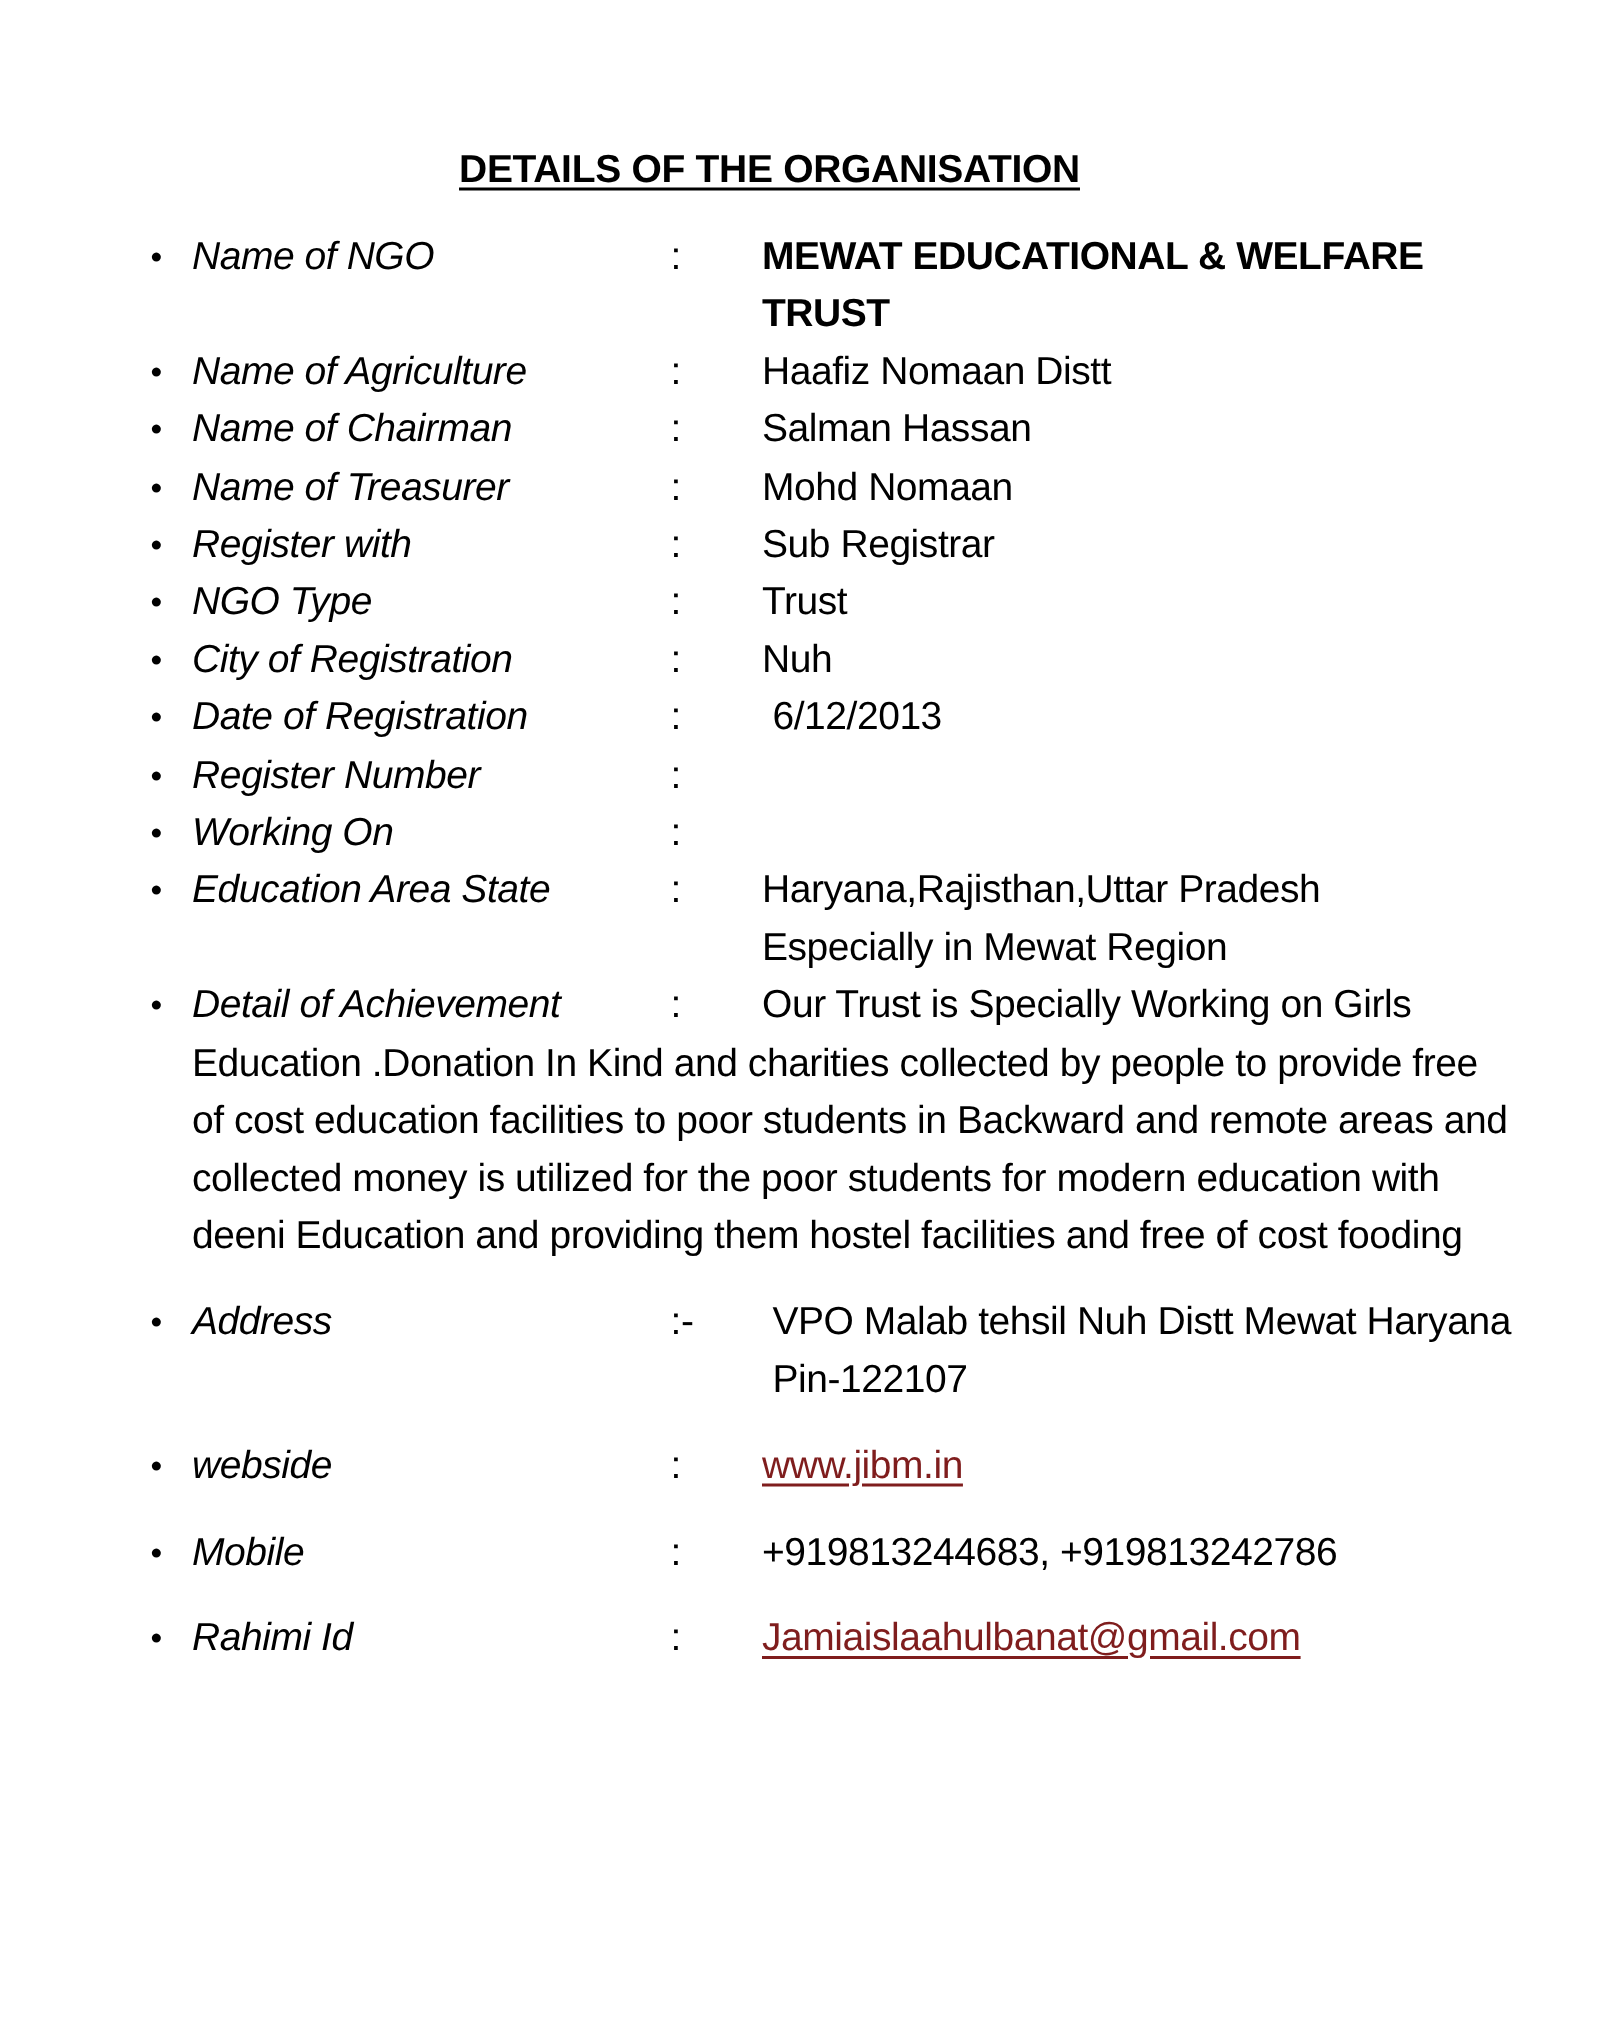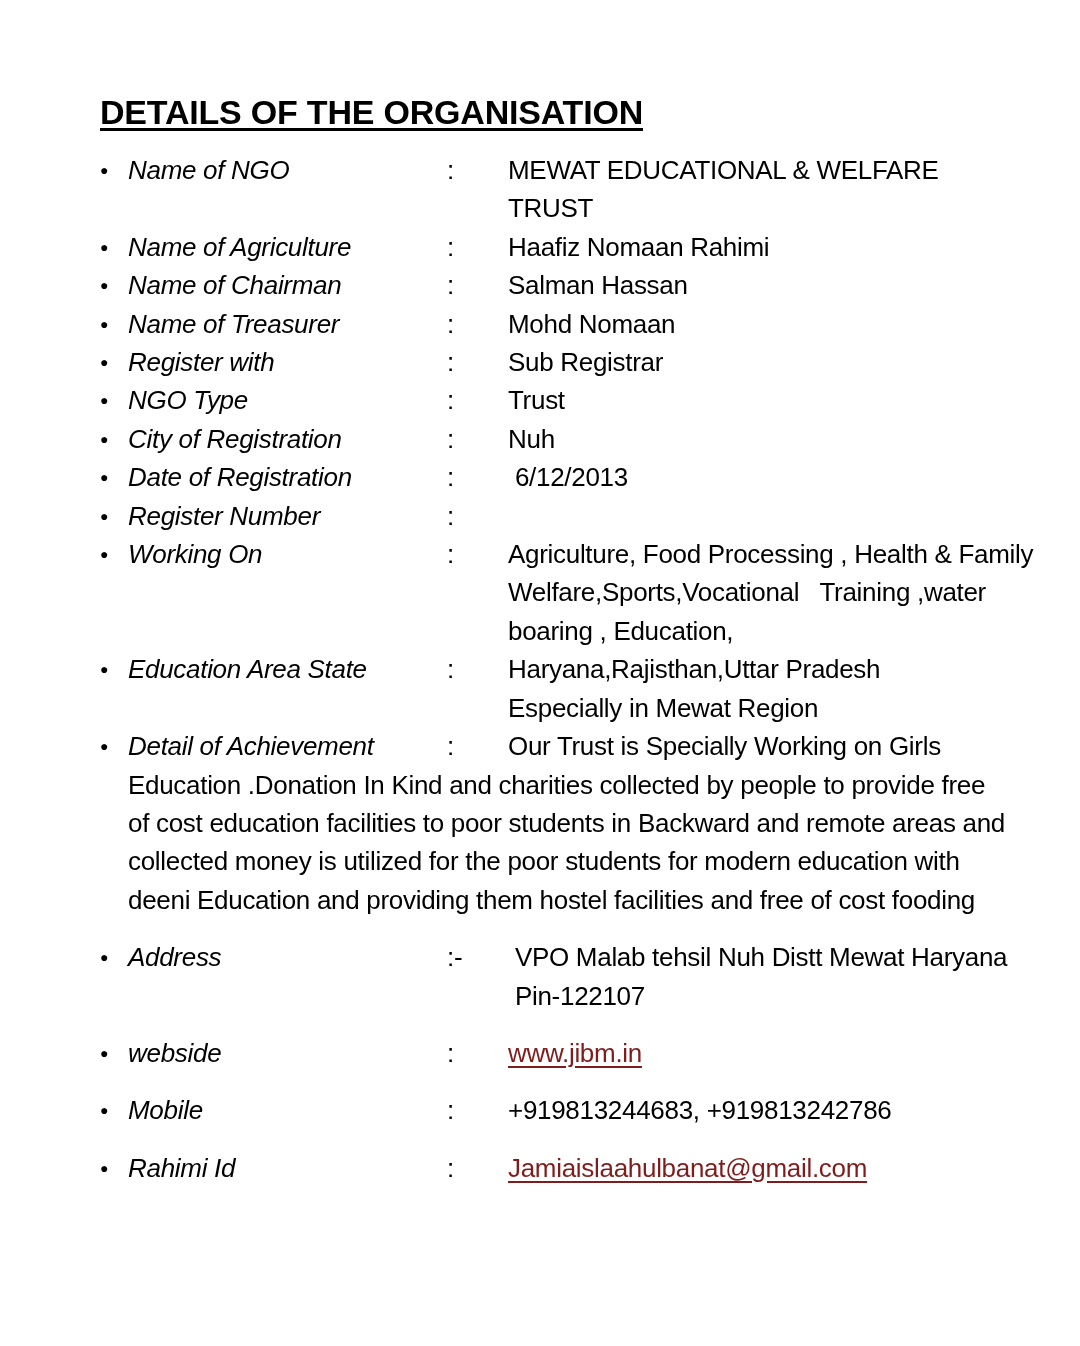--- a/index.html
+++ b/index.html
@@ -14,24 +14,25 @@
     color: #000000;
     overflow: hidden;
   }
   .page {
     box-sizing: border-box;
     width: 1080px;
     height: 1346px;
     padding: 96px 30px 0 100px;
   }
   .doc-title {
-    font-size: 34px;
+    font-size: 26px;
     font-weight: 700;
     text-decoration: underline;
     text-underline-offset: 4px;
+    text-align: center;
     line-height: 32px;
     margin: 0 124px 23px 0;
     letter-spacing: -0.2px;
   }
   .rows {
     font-size: 26px;
     line-height: 38.4px;
     letter-spacing: -0.3px;
   }
   .row {
@@ -55,21 +56,21 @@
   }
   .colon {
     flex: 0 0 61px;
     width: 61px;
   }
   .value {
     flex: 1 1 auto;
     white-space: pre-wrap;
   }
   .value.bold {
-    font-weight: 400;
+    font-weight: 700;
   }
   .link {
     color: #7f1d1d;
     text-decoration: underline;
     text-underline-offset: 4px;
     cursor: pointer;
   }
   .continuation {
     margin-left: 28px;
     white-space: pre-wrap;
@@ -89,21 +90,21 @@
       <span class="label">Name of NGO</span>
       <span class="colon">:</span>
       <span class="value bold">MEWAT EDUCATIONAL &amp; WELFARE
 TRUST</span>
     </div>
 
     <div class="row">
       <span class="bullet">●</span>
       <span class="label">Name of Agriculture</span>
       <span class="colon">:</span>
-      <span class="value">Haafiz Nomaan Rahimi</span>
+      <span class="value">Haafiz Nomaan Distt</span>
     </div>
 
     <div class="row">
       <span class="bullet">●</span>
       <span class="label">Name of Chairman</span>
       <span class="colon">:</span>
       <span class="value">Salman Hassan</span>
     </div>
 
     <div class="row">
@@ -144,23 +145,20 @@
     <div class="row">
       <span class="bullet">●</span>
       <span class="label">Register Number</span>
       <span class="colon">:</span>
     </div>
 
     <div class="row">
       <span class="bullet">●</span>
       <span class="label">Working On</span>
       <span class="colon">:</span>
-      <span class="value">Agriculture, Food Processing , Health &amp; Family
-Welfare,Sports,Vocational   Training ,water
-boaring , Education,</span>
     </div>
 
     <div class="row">
       <span class="bullet">●</span>
       <span class="label">Education Area State</span>
       <span class="colon">:</span>
       <span class="value">Haryana,Rajisthan,Uttar Pradesh
 Especially in Mewat Region</span>
     </div>
 

